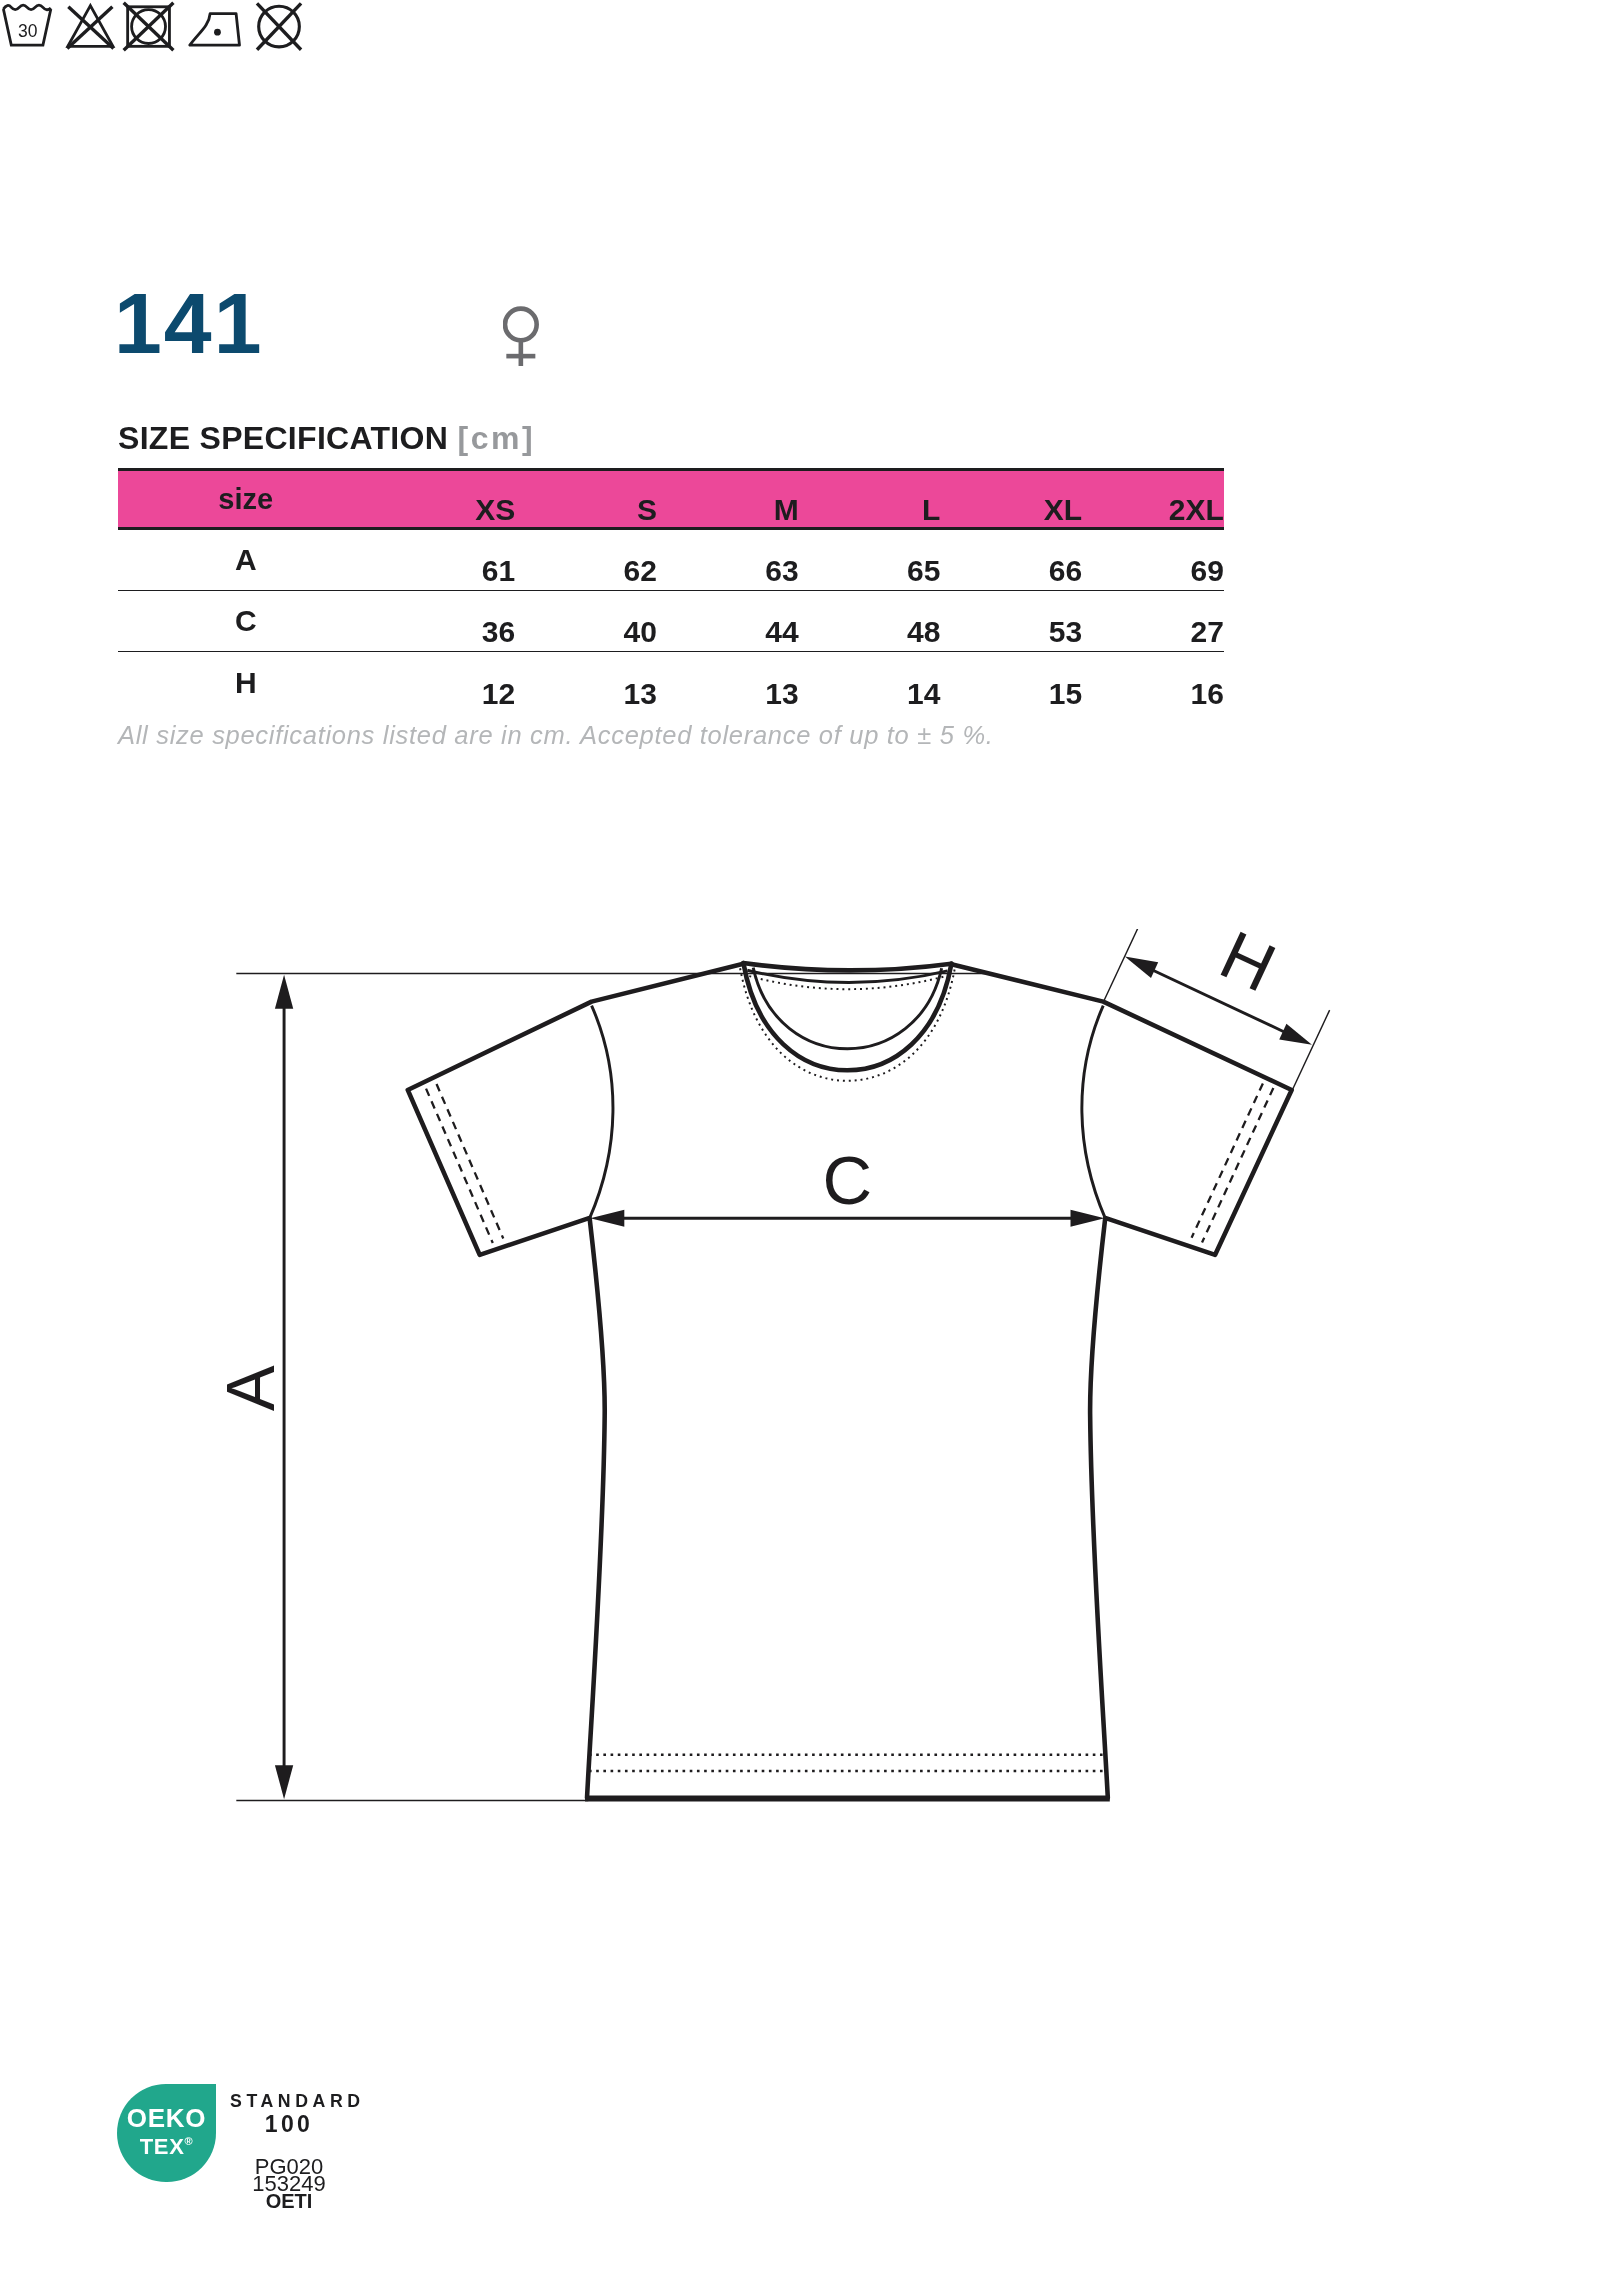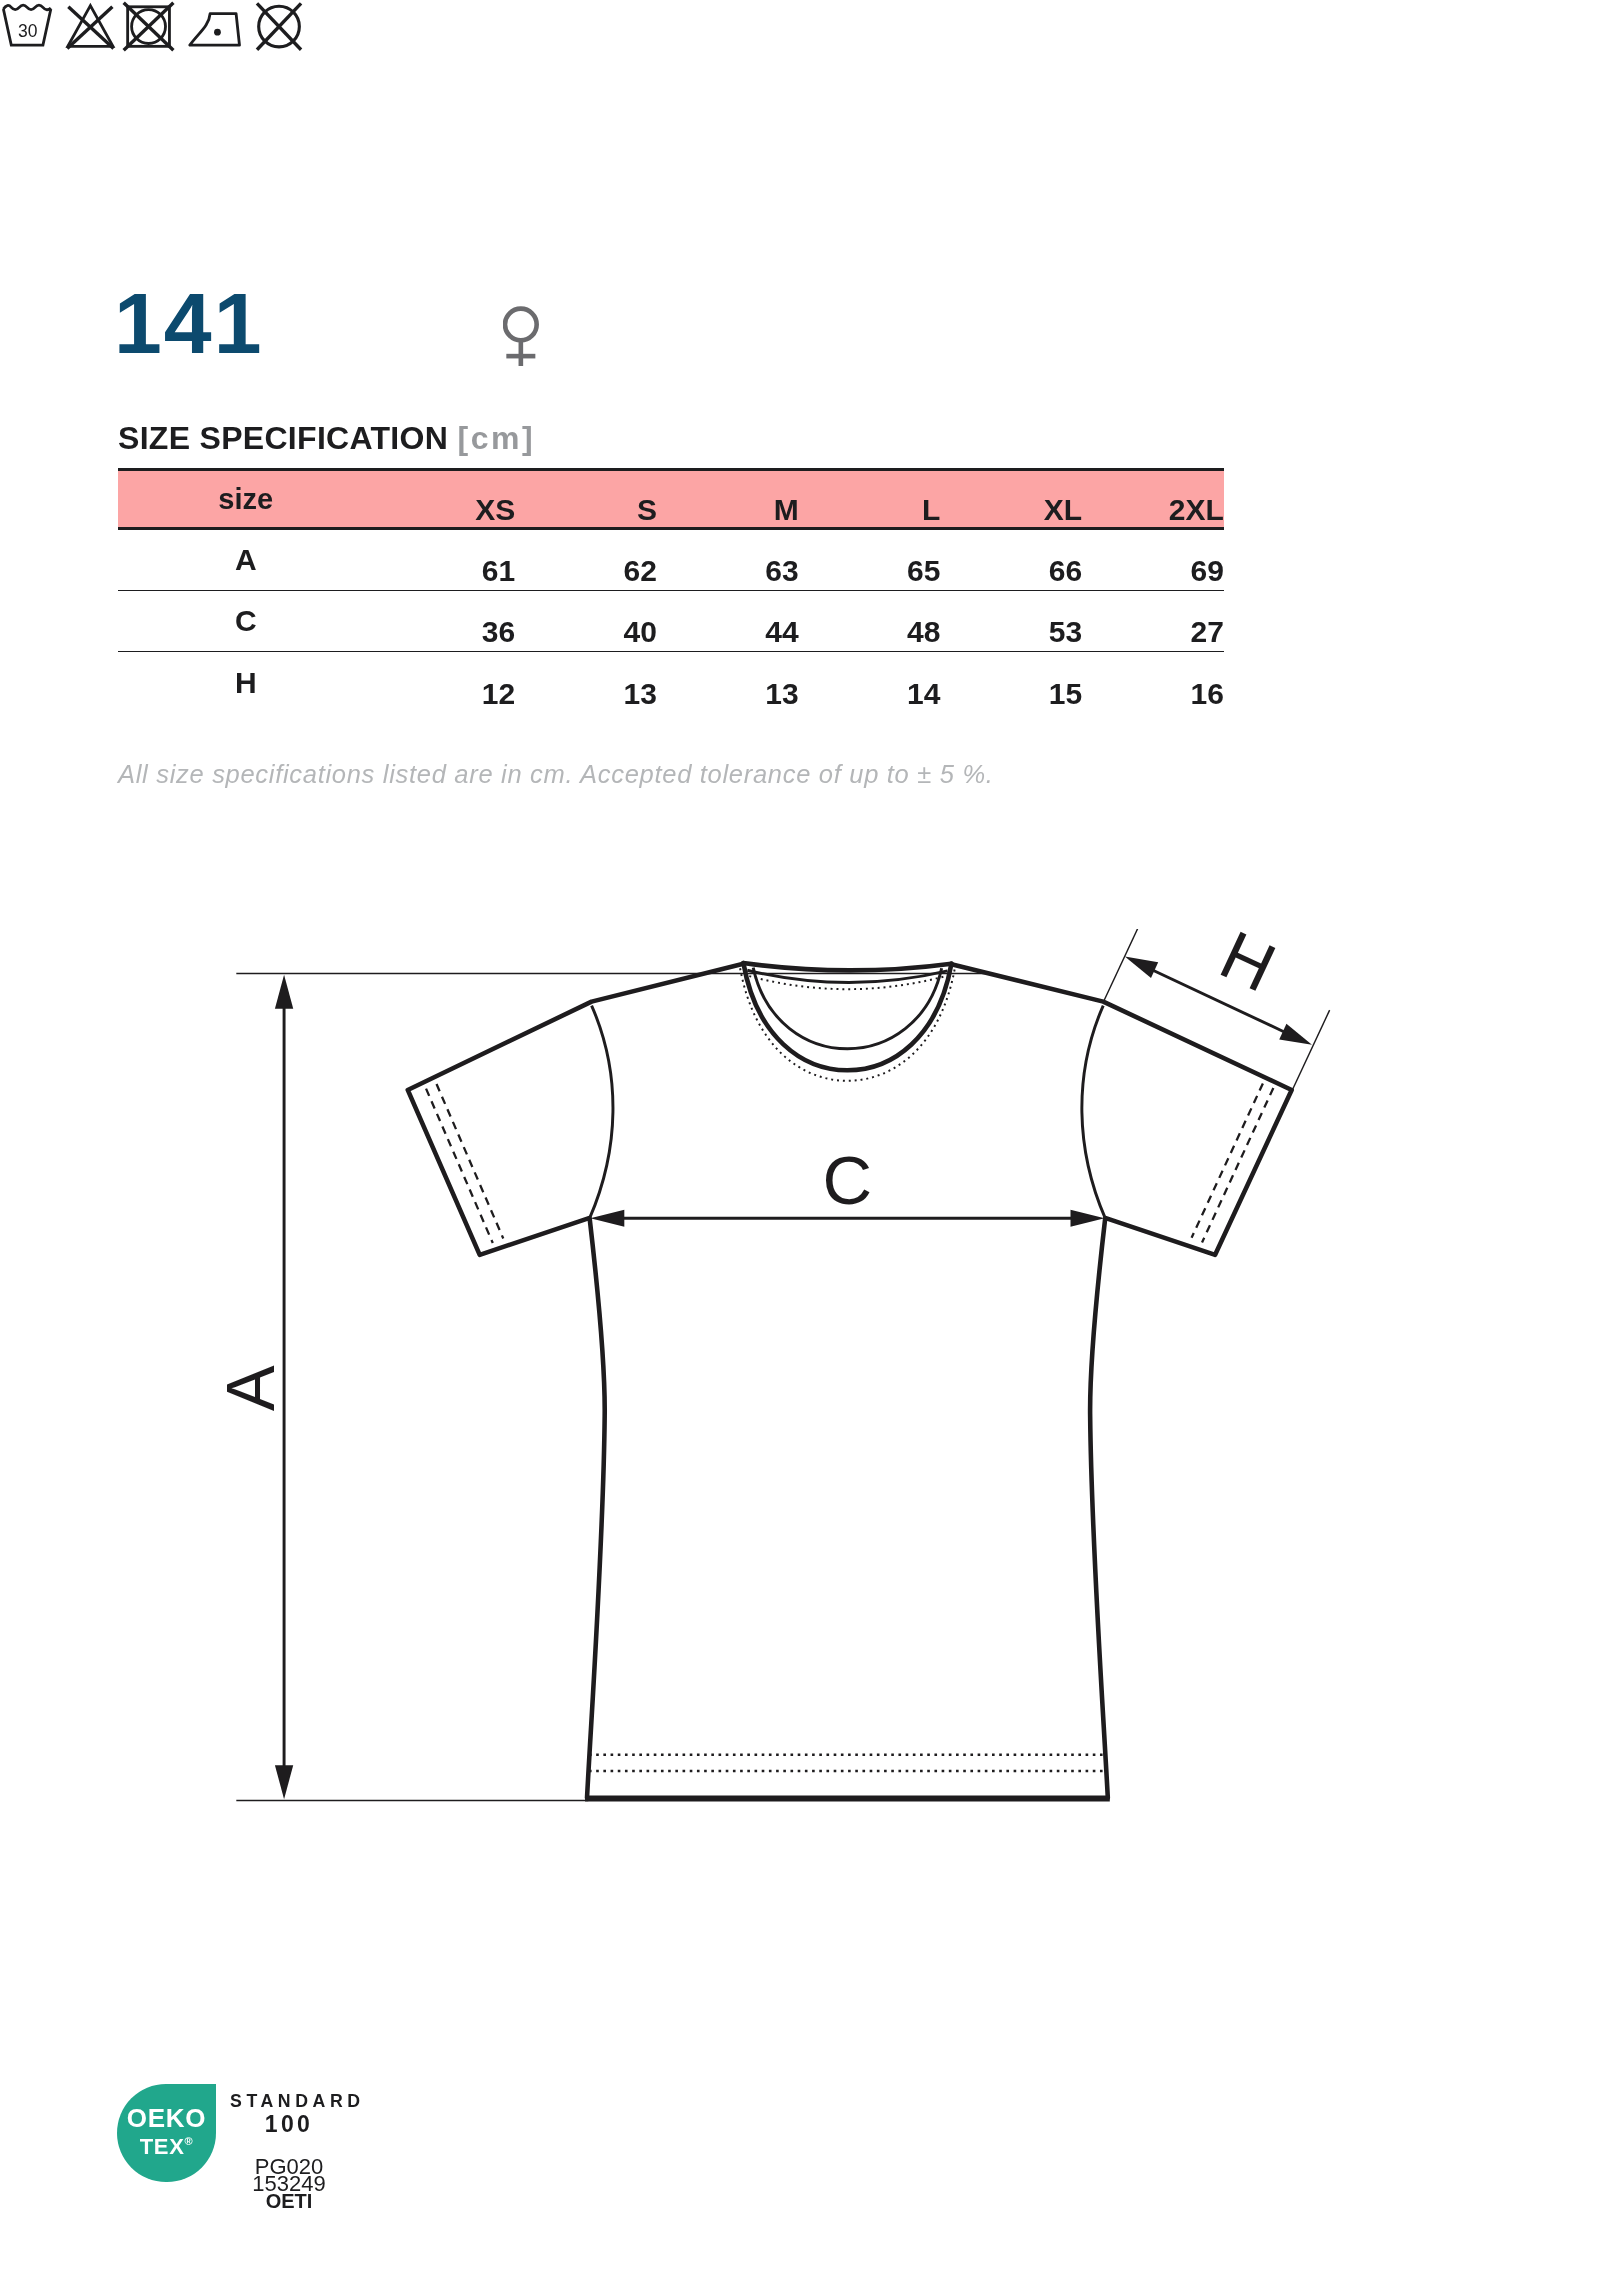--- a/index.html
+++ b/index.html
@@ -16,35 +16,35 @@
   }
   .gender-svg { left:503px; top:306px; }
 
   
   .section-title { left:118px; top:420px; font-size:32px; font-weight:700; letter-spacing:0.3px; white-space:nowrap; }
   .section-title .unit { color:#97999c; font-weight:700; letter-spacing:2.6px; }
 
   
   .size-table { left:118px; top:468px; width:1106px; }
   .t-head {
-    display:flex; align-items:center; height:56px; background:#fca5a5;
+    display:flex; align-items:center; height:56px; background:#ec4899;
     border-top:3.9px solid #1d1d1f; border-bottom:3.3px solid #1d1d1f;
   }
   .t-row { display:flex; align-items:center; height:60px; border-bottom:1.3px solid #1d1d1f; }
   .t-row.last { border-bottom:none; height:61px; }
   .c0 { width:23.1%; text-align:center; }
   .c  { width:12.816%; text-align:right;margin-top:22px; }
   .t-head .c0 { font-size:29px; font-weight:600; }
   .t-head .c  { font-size:30px; font-weight:700; }
   .t-row .c0  { font-size:30px; font-weight:700; }
   .t-row .c   { font-size:30px; font-weight:600; }
 
   .tolerance-note {
     left:118px; top:721px; font-size:25.5px; font-style:italic;
-    color:#b4b6b8; letter-spacing:0.7px; white-space:nowrap;margin-top:39px;
+    color:#b4b6b8; letter-spacing:0.7px; white-space:nowrap;
   }
 
   
   .diagram-svg { left:223px; top:929px; }
 
   
   .oeko-badge {
     left:117px; top:2084px; width:99px; height:98px; background:#21a78c;
     border-radius:50px 0 50px 50px; display:flex; flex-direction:column;
     align-items:center; justify-content:center; color:#ffffff; text-align:center;

